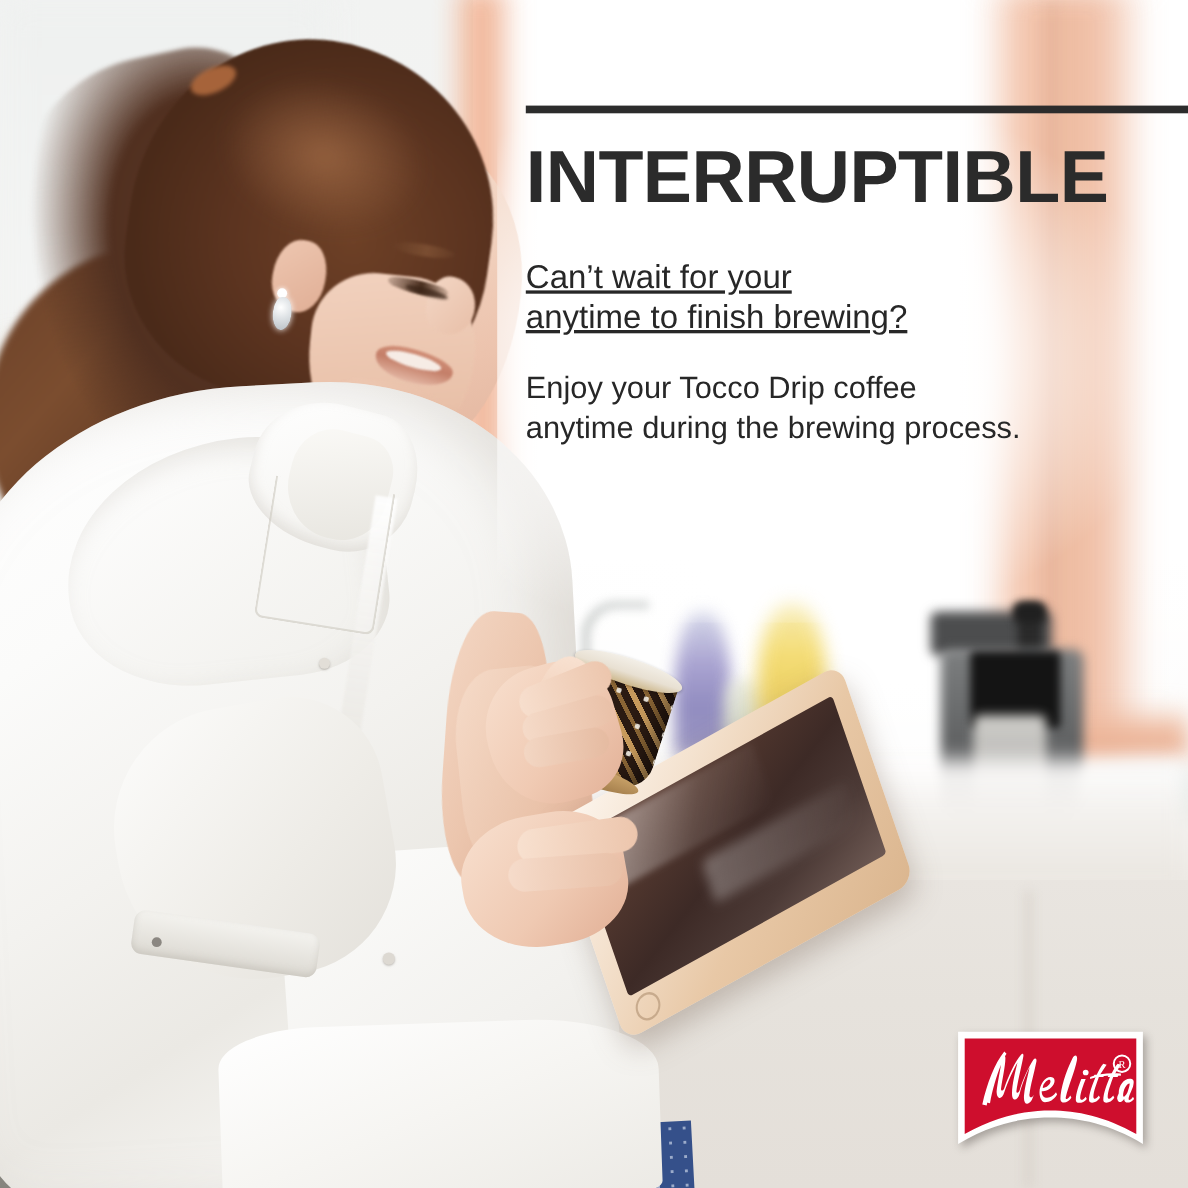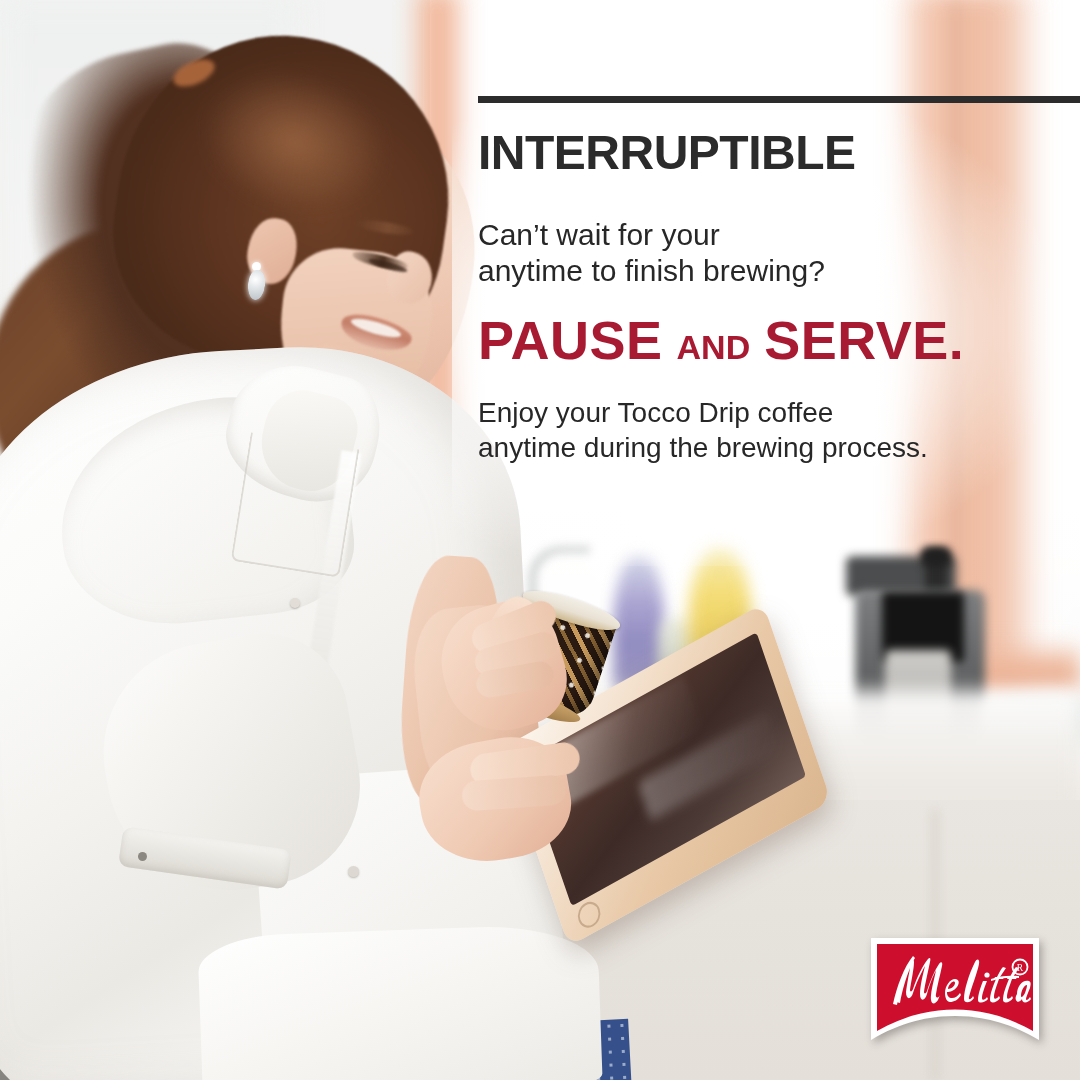--- a/index.html
+++ b/index.html
@@ -467,29 +467,29 @@
     position:absolute;left:452px;top:86px;width:628px;height:480px;
     background:radial-gradient(ellipse 380px 260px at 38% 50%, rgba(255,255,255,.94) 0%, rgba(255,255,255,.82) 55%, rgba(255,255,255,0) 100%);
   }
 
   
   .copy{position:absolute;left:478px;top:96px;width:602px;}
   .rule{
     width:602px;height:7px;background:#2c2c2c;margin:0 0 26px 0;
   }
   .headline{
-    font-size:48px;line-height:.99;font-weight:700;color:#2b2b2b;
+    font-size:67px;line-height:.99;font-weight:700;color:#2b2b2b;
     letter-spacing:-.5px;margin:0;
   }
   .headline .hl2{display:block;}
   .sub{
     margin-top:40px;
     font-size:30px;line-height:1.2;font-weight:500;color:#272727;
   }
-  .sub span{display:block;}
+  .sub span{display:block;text-decoration:underline;}
   .pause{
     margin-top:24px;
     color:#a81a31;font-weight:700;font-size:54px;line-height:1;
     letter-spacing:.5px;white-space:nowrap;
   }
   .pause .and{font-size:34px;letter-spacing:0;}
   .body{
     margin-top:28px;
     font-size:28px;line-height:1.28;font-weight:500;color:#272727;
   }
@@ -621,21 +621,20 @@
 
     <h1 class="headline">
       <span>INTERRUPTIBLE</span>
     </h1>
 
     <div class="sub">
       <span>Can’t wait for your</span>
       <span>anytime to finish brewing?</span>
     </div>
 
-    <div class="pause"><span>PAUSE</span><span class="and" style="margin: 0px 14px;">AND</span><span>SERVE.</span></div>
 
     <div class="body">
       <span>Enjoy your Tocco Drip coffee</span>
       <span>anytime during the brewing process.</span>
     </div>
   </div>
 
   <div class="logo">
     <svg viewBox="0 0 172 106" xmlns="http://www.w3.org/2000/svg" aria-hidden="true">
 

